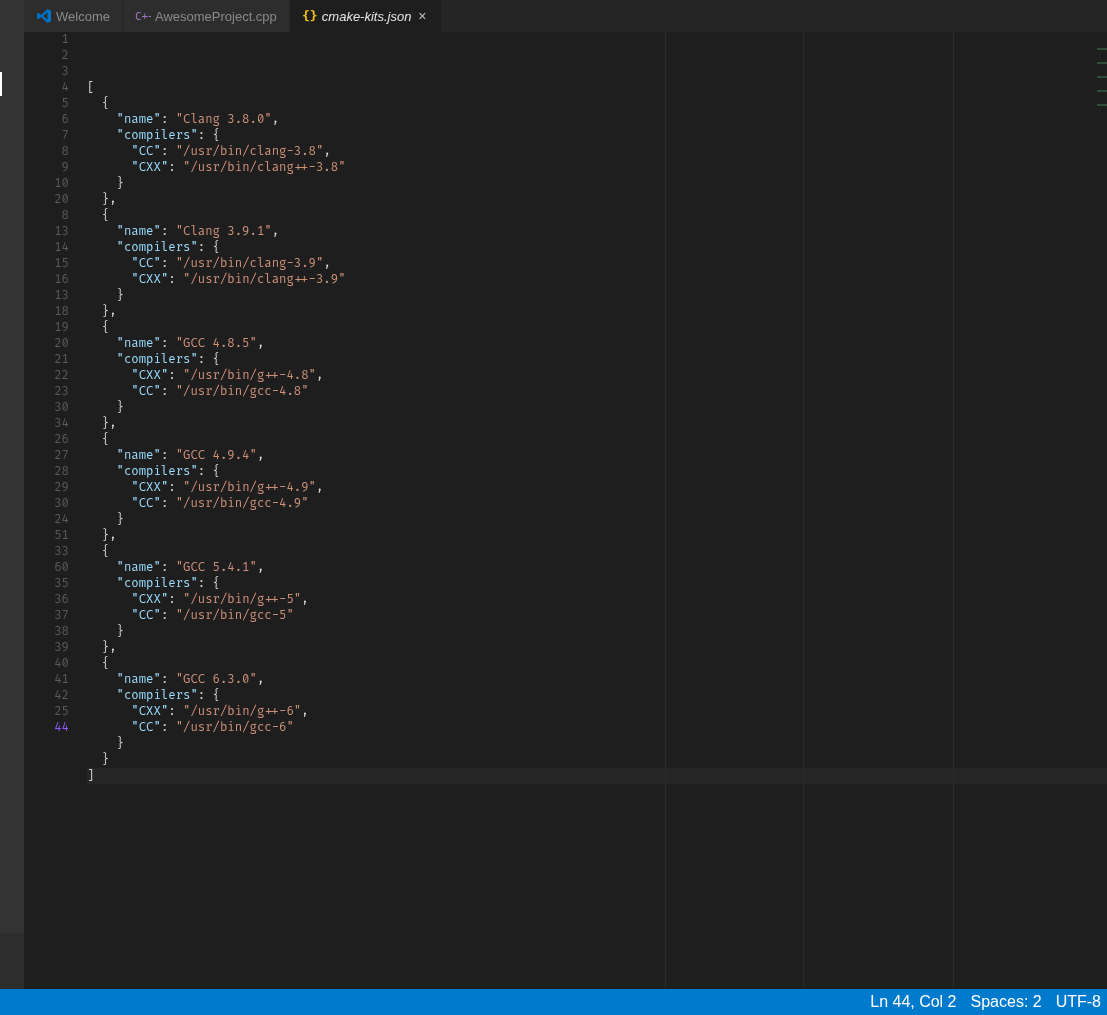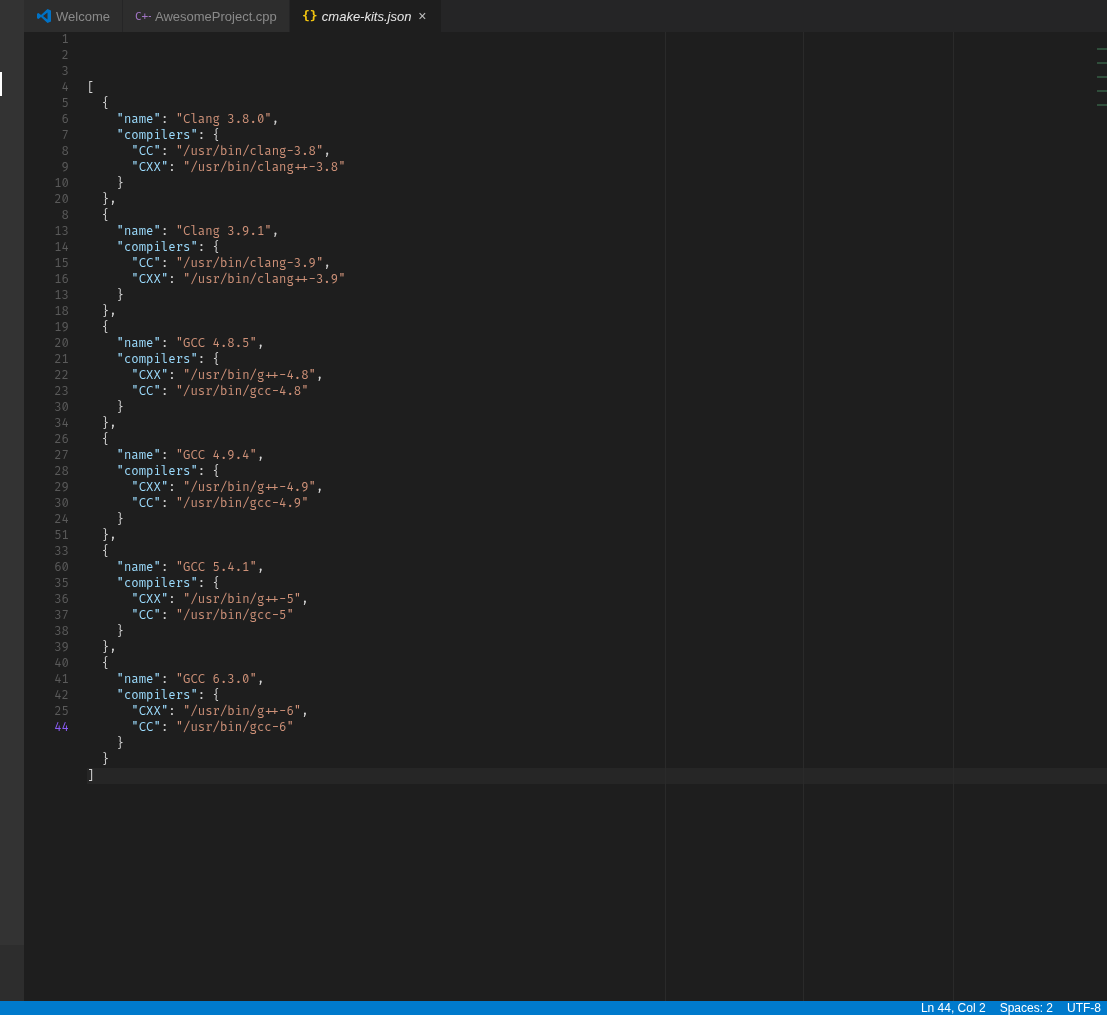--- a/index.html
+++ b/index.html
@@ -125,26 +125,26 @@
   }
   .minimap .mm-line {
     position:absolute; right:0;
     width:10px; height:2px;
     background:#3c6e4f;
     opacity:.6;
   }
 
   
   .statusbar {
-    height: 14px;
+    height: 26px;
     background: #007acc;
     color: #ffffff;
     display:flex;
     align-items:center;
-    font-size:12px;
+    font-size:16px;
     padding: 0 6px;
     gap: 14px;
     justify-content: flex-end;
   }
   .statusbar .sb-item { white-space:nowrap; }
 
   
   svg { display:block; }
 </style>
 </head>

